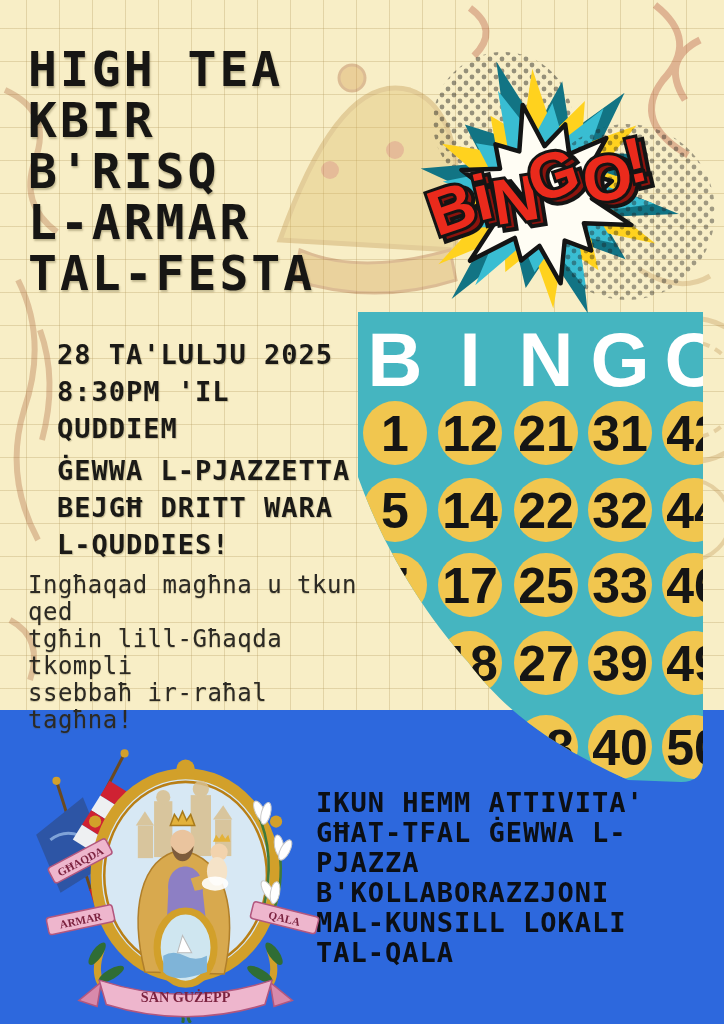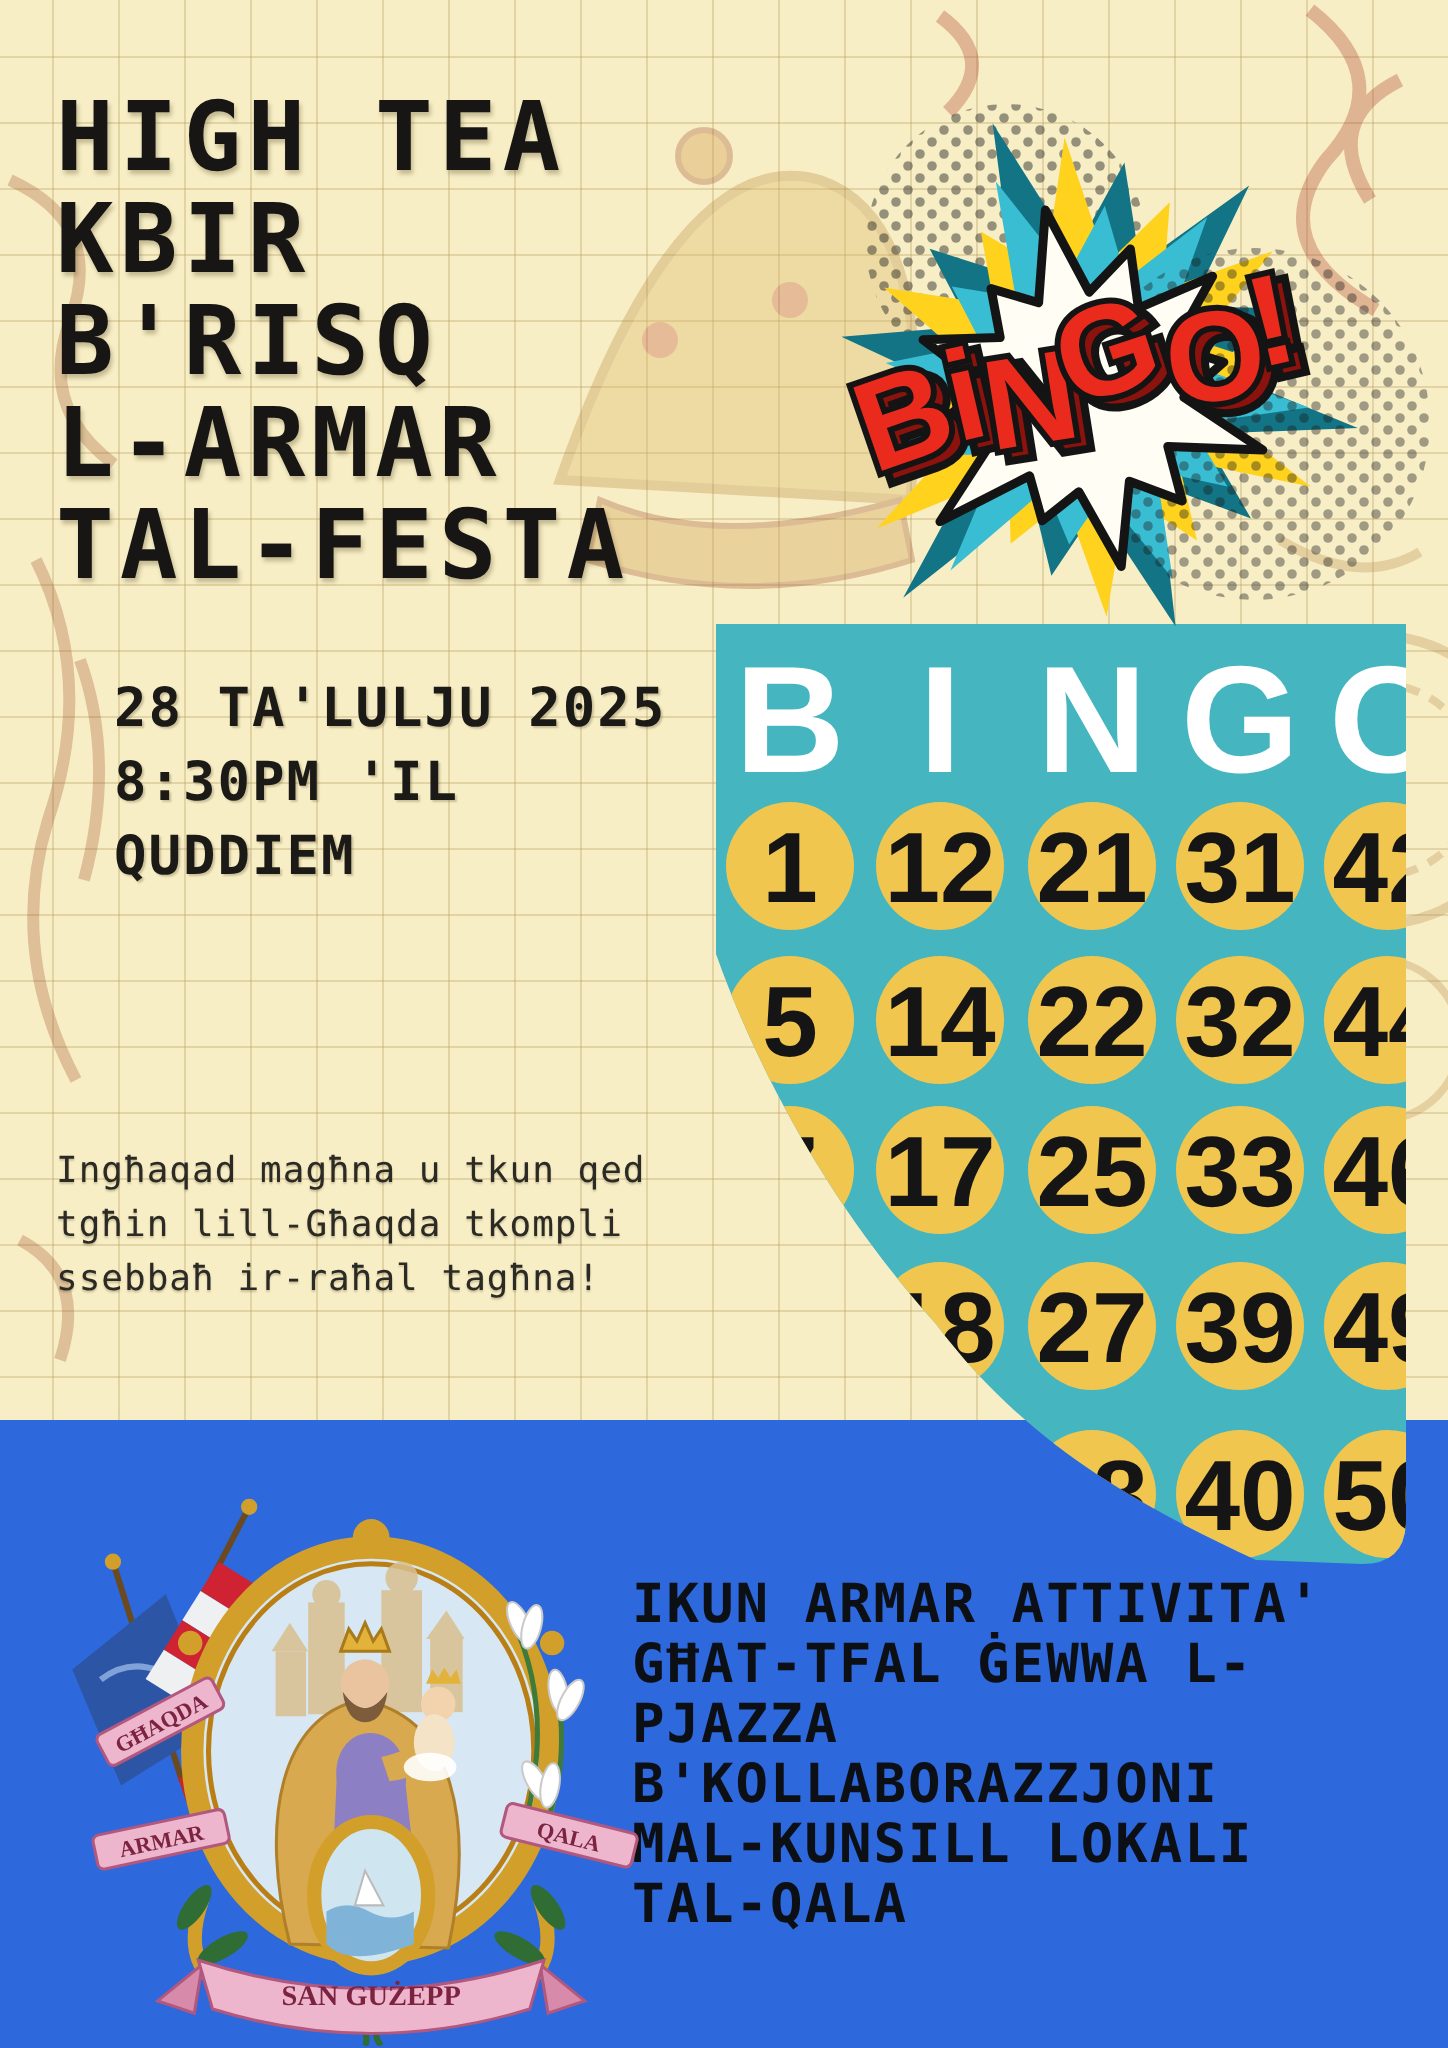--- a/index.html
+++ b/index.html
@@ -28,21 +28,21 @@
   }
   .datetime, .location {
     position:absolute; left:28px; width:340px;
     font-size:27px; font-weight:bold; line-height:37px; letter-spacing:1px;
     color:#1b1a17; text-shadow:1px 1px 1px rgba(70,60,20,.25);padding-left:29px;
   }
   .datetime { top:336px; }
   .location { top:452px; }
   .invite {
     position:absolute; left:28px; top:572px; width:330px;
-    font-size:18px; font-weight:normal; line-height:27px; letter-spacing:.5px;
+    font-size:24px; font-weight:normal; line-height:27px; letter-spacing:.5px;
     color:#2c2a24; text-shadow:0 1px 1px rgba(70,60,20,.25);
   }
   .footer-text {
     position:absolute; left:316px; top:788px; width:400px;
     font-size:27px; font-weight:bold; line-height:30px; letter-spacing:1px;
     color:#0c0f14;
   }
   .card-svg   { position:absolute; left:358px; top:312px; }
   .burst-svg  { position:absolute; left:385px; top:50px; }
   .emblem-svg { position:absolute; left:28px;  top:738px; }
@@ -212,24 +212,27 @@
   </svg>
 
   <div class="title prelines">HIGH TEA
 KBIR
 B'RISQ
 L-ARMAR
 TAL-FESTA</div>
   <div class="datetime prelines">28 TA'LULJU 2025
 8:30PM 'IL
 QUDDIEM</div>
+  <div class="location prelines">ĠEWWA L-PJAZZETTA
+BEJGĦ DRITT WARA
+L-QUDDIES!</div>
   <div class="invite prelines">Ingħaqad magħna u tkun qed
 tgħin lill-Għaqda tkompli
 ssebbaħ ir-raħal tagħna!</div>
-  <div class="footer-text prelines">IKUN ARMAR ATTIVITA'
+  <div class="footer-text prelines">IKUN HEMM ATTIVITA'
 GĦAT-TFAL ĠEWWA L-
 PJAZZA
 B'KOLLABORAZZJONI
 MAL-KUNSILL LOKALI
 TAL-QALA</div>
 
   <svg class="emblem-svg" width="305" height="285" viewBox="0 0 300 280">
 
     <g>
       <line x1="95" y1="15" x2="38" y2="125" stroke="#6b4a1f" stroke-width="3"></line>

